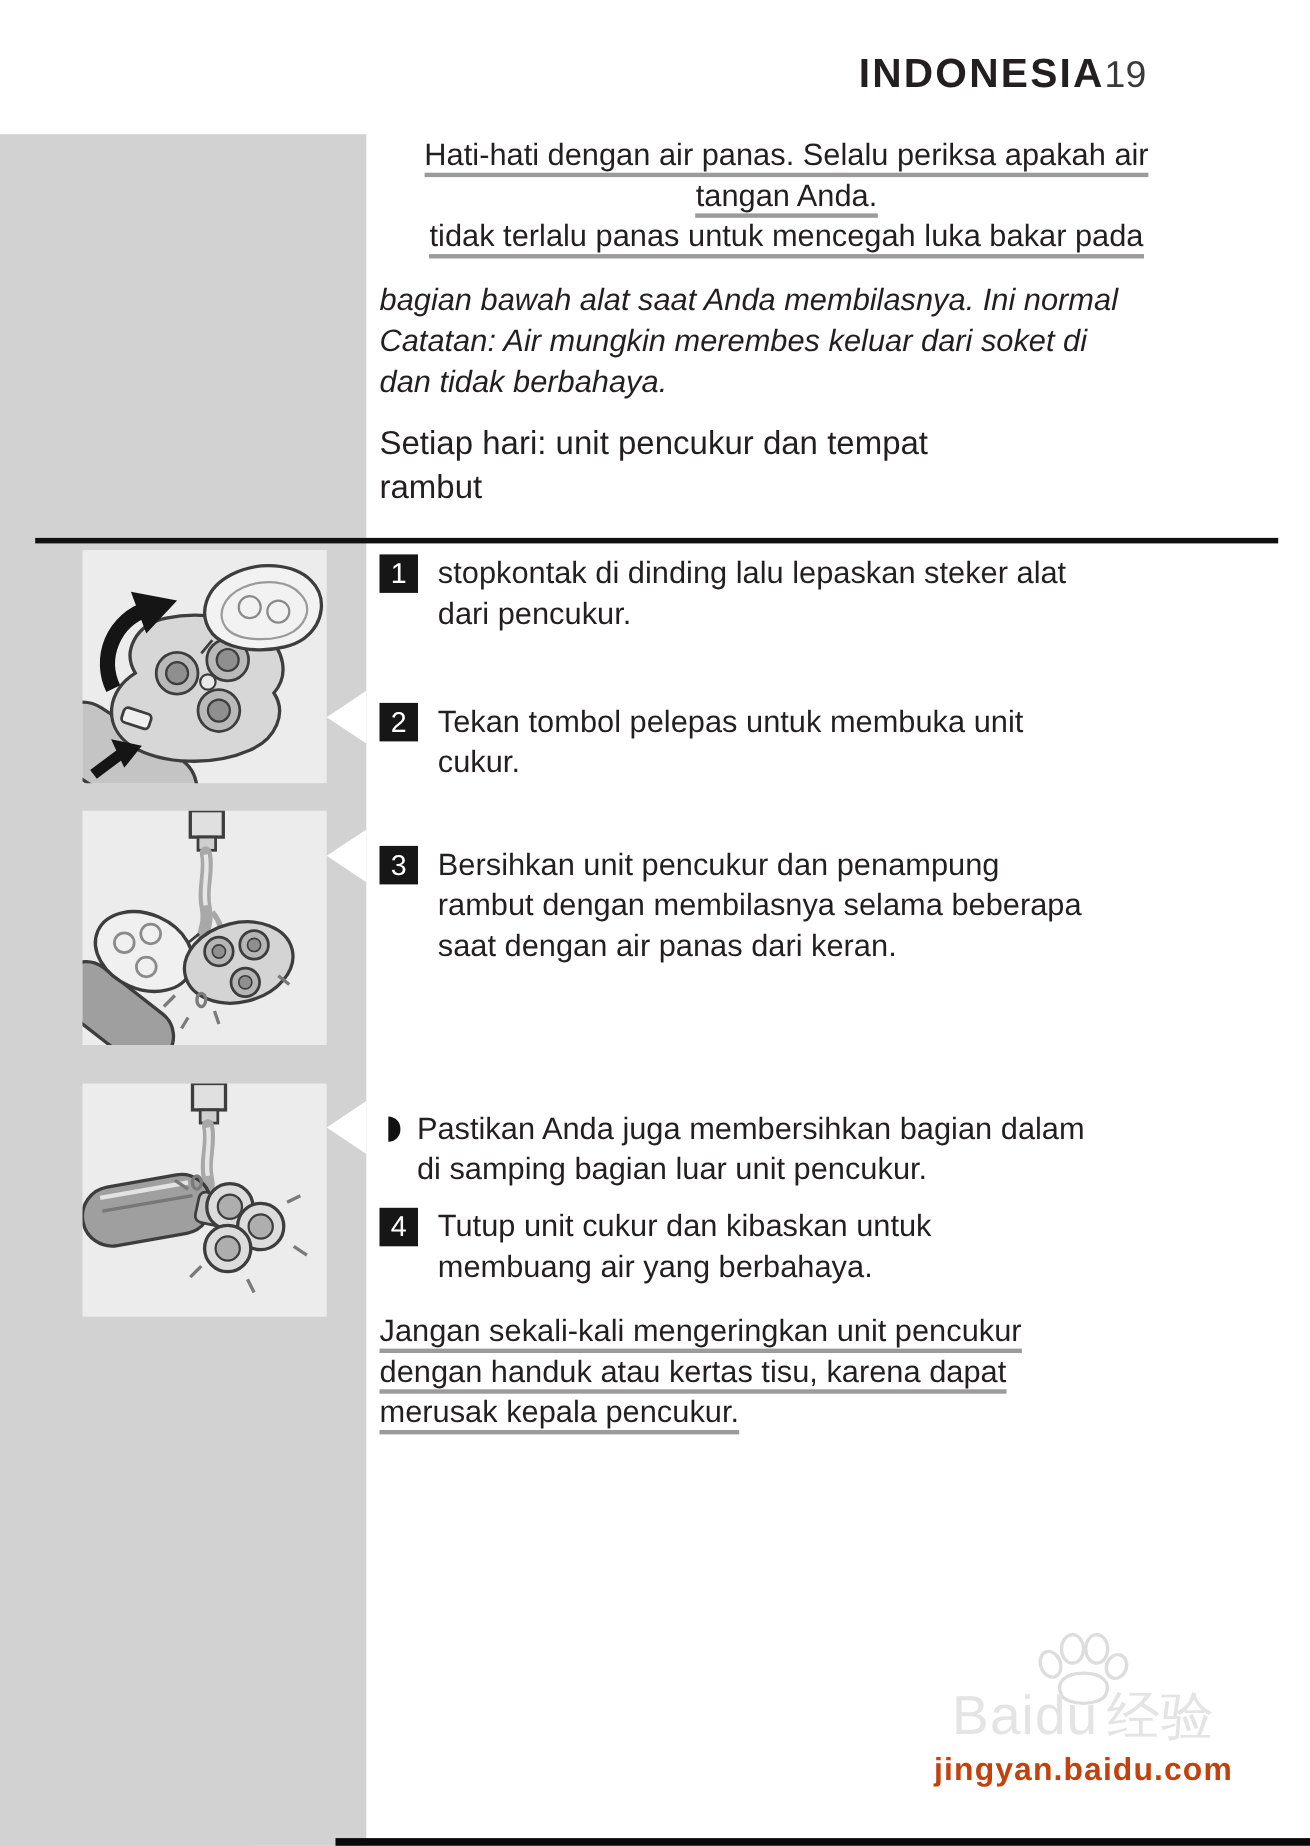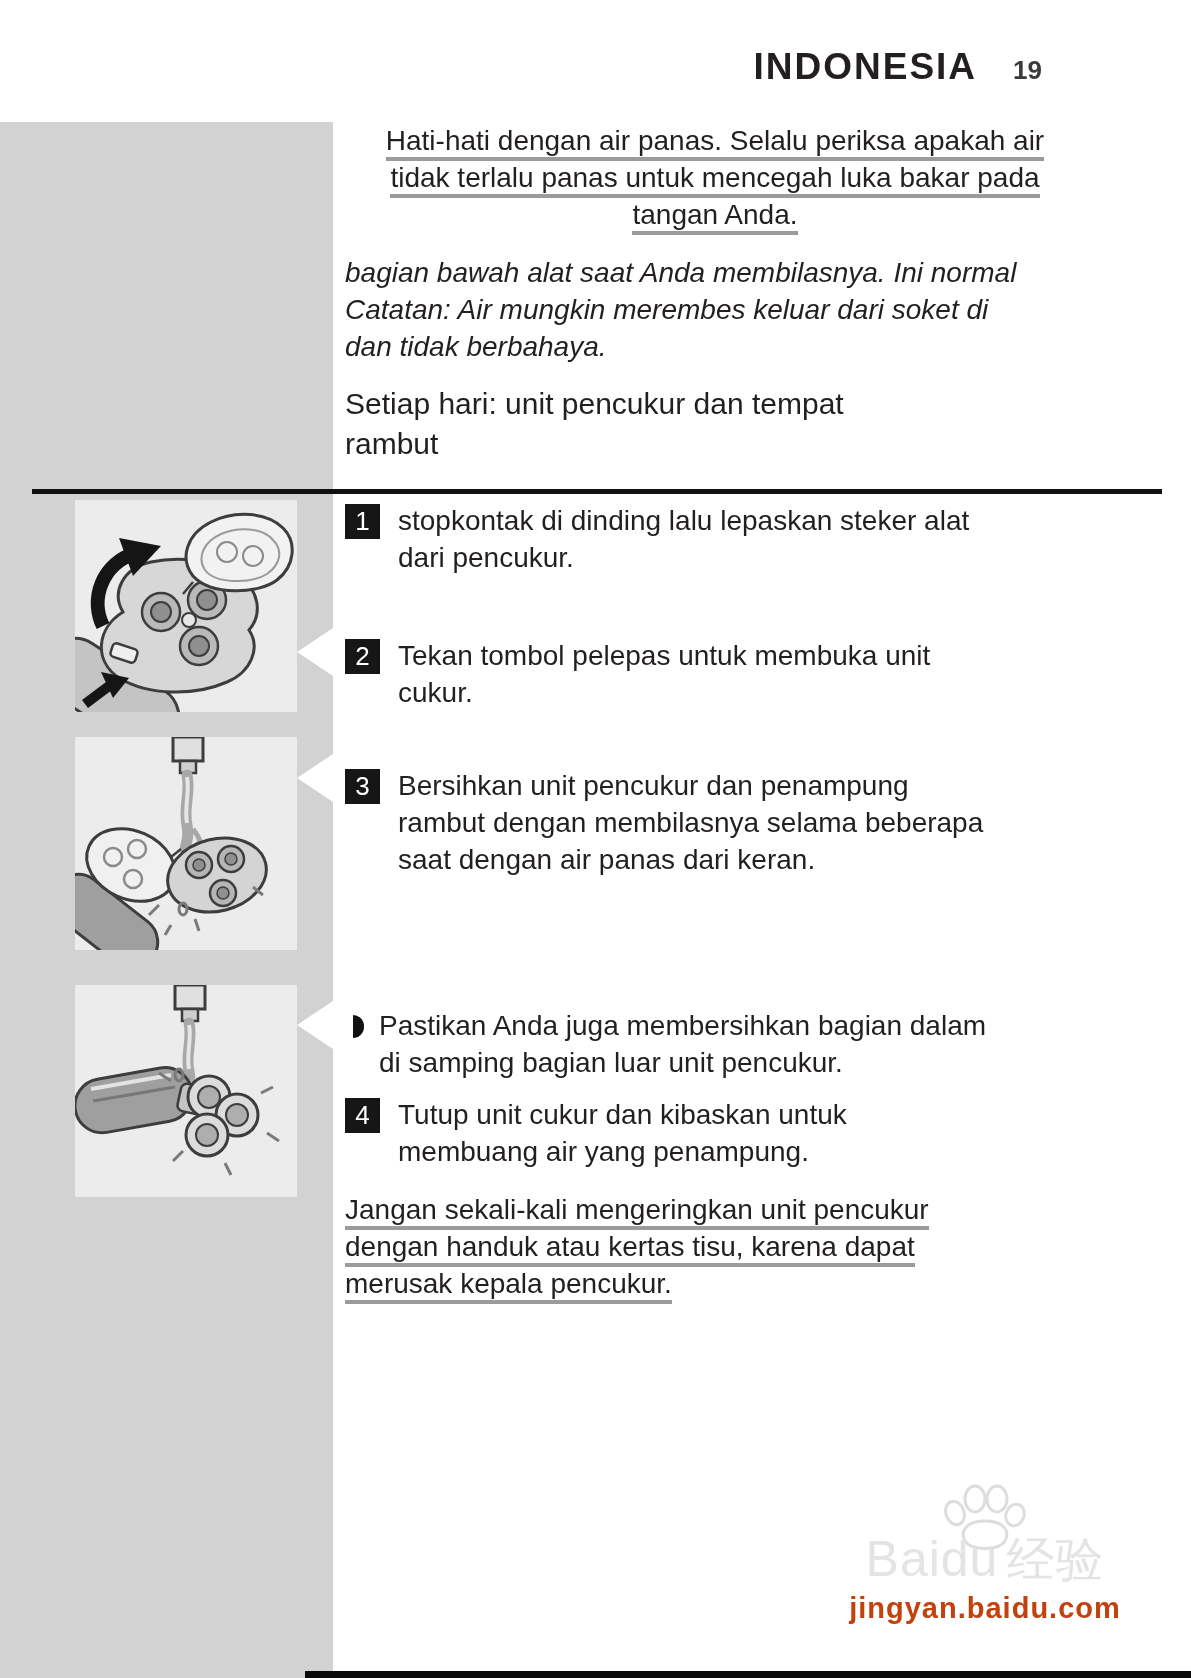--- a/index.html
+++ b/index.html
@@ -35,21 +35,21 @@
   .tail3{top:1001px;}
   
   .header{
     position:absolute;left:0;top:46px;width:1042px;text-align:right;
     white-space:nowrap;
   }
   .header .lang{
     font-size:37px;font-weight:bold;letter-spacing:2px;color:#231f20;
   }
   .header .pageno{
-    font-size:26px;font-weight:bold;color:#3a3a3a;margin-left:36px;
+    font-size:34px;font-weight:normal;color:#3a3a3a;
   }
   
   .block{position:absolute;left:345px;width:740px;font-size:28px;}
   .ln{white-space:nowrap;height:37px;line-height:37px;}
   .underlined .ln span{
     border-bottom:4px solid #9b9b9b;
     padding-bottom:1px;
   }
   .note{font-style:italic;}
   .heading{font-weight:normal;font-size:30px;}
@@ -97,22 +97,22 @@
 <body>
 
 <div class="sidebar"></div>
 
 <div class="header">
   <span class="lang">INDONESIA</span><span class="pageno">19</span>
 </div>
 
 <div class="block underlined" style="top:122px;text-align:center;">
     <div class="ln"><span>Hati-hati dengan air panas. Selalu periksa apakah air</span></div>
+    <div class="ln"><span>tangan Anda.</span></div>
     <div class="ln"><span>tidak terlalu panas untuk mencegah luka bakar pada</span></div>
-    <div class="ln"><span>tangan Anda.</span></div>
   </div>
 
 <div class="block note" style="top:254px;">
     <div class="ln"><span>bagian bawah alat saat Anda membilasnya. Ini normal</span></div>
     <div class="ln"><span>Catatan: Air mungkin merembes keluar dari soket di</span></div>
     <div class="ln"><span>dan tidak berbahaya.</span></div>
   </div>
 
 <div class="block heading" style="top:384px;">
     <div class="ln"><span>Setiap hari: unit pencukur dan tempat</span></div>
@@ -151,21 +151,21 @@
   <div class="txt">
       <div class="ln"><span>Pastikan Anda juga membersihkan bagian dalam</span></div>
       <div class="ln"><span>di samping bagian luar unit pencukur.</span></div>
     </div>
 </div>
 
 <div class="step" style="top:1096px;">
   <span class="badge">4</span>
   <div class="txt">
       <div class="ln"><span>Tutup unit cukur dan kibaskan untuk</span></div>
-      <div class="ln"><span>membuang air yang penampung.</span></div>
+      <div class="ln"><span>membuang air yang berbahaya.</span></div>
     </div>
 </div>
 
 <div class="block underlined" style="top:1191px;">
     <div class="ln"><span>Jangan sekali-kali mengeringkan unit pencukur</span></div>
     <div class="ln"><span>dengan handuk atau kertas tisu, karena dapat</span></div>
     <div class="ln"><span>merusak kepala pencukur.</span></div>
   </div>
 
 <div class="illus illus1">

